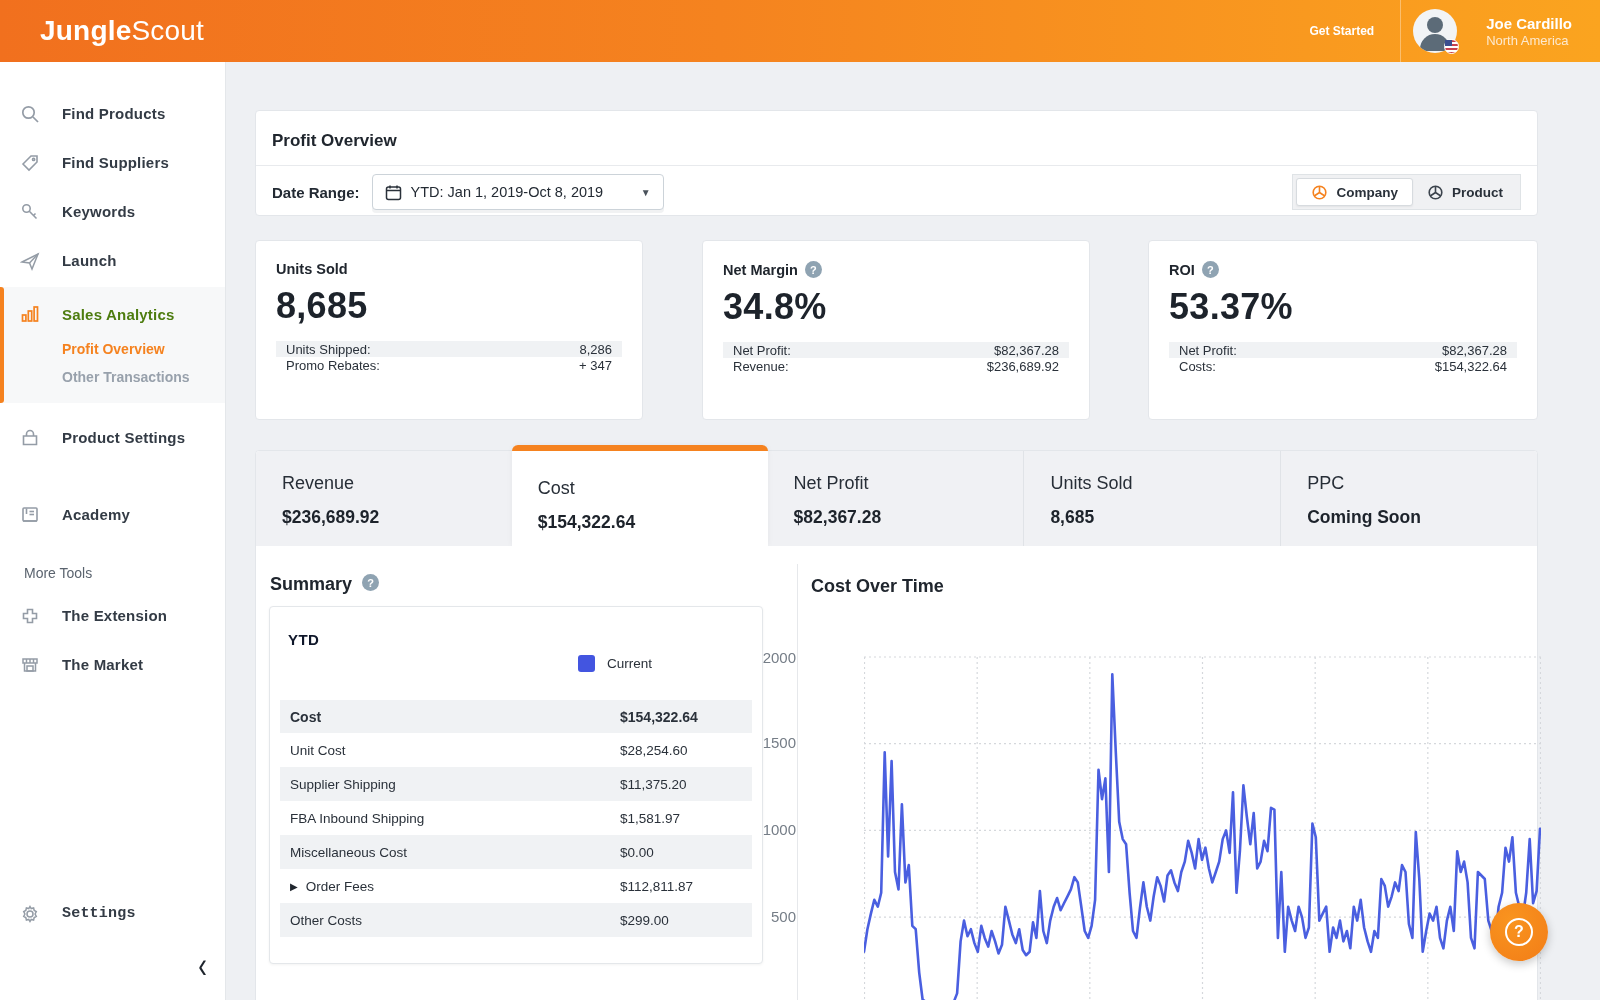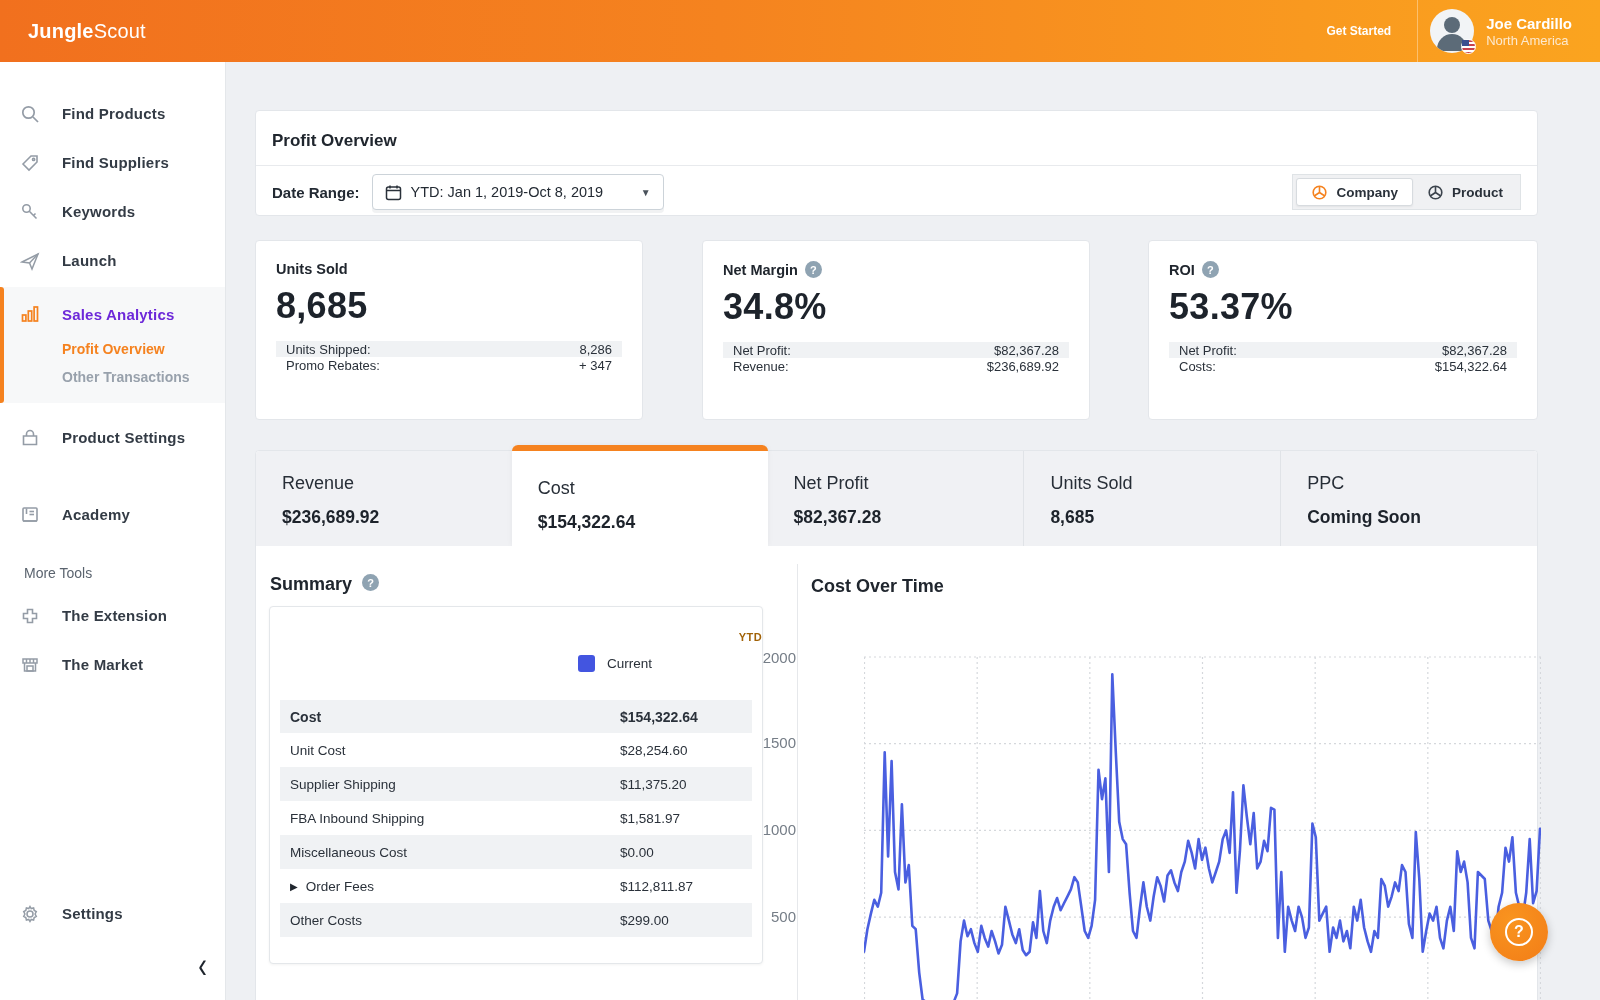--- a/index.html
+++ b/index.html
@@ -3,27 +3,27 @@
 <meta charset="utf-8">
 <style>
   * { margin:0; padding:0; box-sizing:border-box; }
   html,body { width:1600px; height:1000px; overflow:hidden;
     font-family:"Liberation Sans", sans-serif; background:#eef0f3; color:#232a33; }
 
   
   .topbar { position:absolute; top:0; left:0; width:1600px; height:62px;
     background:linear-gradient(90deg,#f1701e 0%,#f5831f 45%,#fba41f 100%);
     display:flex; align-items:center; z-index:50; }
-  .logo { margin-left:28px; font-size:20px; color:#fff; letter-spacing:.2px; cursor:pointer; }
+  .logo { margin-left:40px; font-size:28px; color:#fff; letter-spacing:.2px; cursor:pointer; }
   .logo b { font-weight:700; }
   .logo span.light { font-weight:300; }
   .topbar-right { margin-left:auto; display:flex; align-items:center; height:100%; }
   .get-started { color:#fff; font-weight:700; font-size:12px; padding:0 26px; cursor:pointer; }
   .topbar-divider { width:1px; height:62px; background:rgba(255,255,255,.35); }
-  .user-chip { display:flex; align-items:center; gap:12px; padding:0 28px 0 12px; cursor:pointer; }
+  .user-chip { display:flex; align-items:center; gap:29px; padding:0 28px 0 12px; cursor:pointer; }
   .avatar { position:relative; width:44px; height:44px; border-radius:50%; background:#f2f4f6;
     display:flex; align-items:flex-end; justify-content:center; overflow:visible; }
   .avatar .head { position:absolute; top:8px; left:14px; width:16px; height:16px; border-radius:50%; background:#5c6b78; }
   .avatar .body { position:absolute; bottom:2px; left:7px; width:30px; height:17px;
     border-radius:15px 15px 0 0; background:#5c6b78; }
   .avatar-mask { position:absolute; inset:0; border-radius:50%; overflow:hidden; }
   .flag { position:absolute; right:-2px; bottom:-1px; width:15px; height:15px; border-radius:50%;
     background:repeating-linear-gradient(180deg,#c7414d 0 2px,#fff 2px 4px); border:1px solid #fff; }
   .flag::after { content:""; position:absolute; left:0; top:0; width:7px; height:6px; background:#3c4f8f; }
   .user-text .name { color:#fff; font-weight:700; font-size:15px; }
@@ -33,29 +33,29 @@
   .sidebar { position:absolute; top:62px; left:0; bottom:0; width:226px; background:#fff;
     border-right:1px solid #e4e7ea; z-index:40; }
   .nav { padding-top:27px; }
   .nav-item { display:flex; align-items:center; gap:22px; height:49px; padding-left:20px;
     cursor:pointer; color:#333b45; }
   .nav-item .ic { width:20px; height:20px; color:#949ca6; display:flex; align-items:center; justify-content:center; }
   .nav-item .lbl { font-weight:700; font-size:15px; letter-spacing:.2px; }
   .nav-active-block { position:relative; background:#f7f8f9; padding:6px 0 12px 0; margin-top:2px; }
   .nav-active-block::before { content:""; position:absolute; left:0; top:0; bottom:0; width:4px;
     background:#f5821f; border-radius:0 3px 3px 0; }
-  .nav-active-block .nav-item { color:#6d28d9; height:42px; }
+  .nav-active-block .nav-item { color:#4d7c0f; height:42px; }
   .nav-active-block .nav-item .ic { color:#f5821f; }
   .subnav-item { padding-left:62px; height:28px; display:flex; align-items:center;
     font-size:14px; font-weight:600; cursor:pointer; }
   .subnav-item.orange { color:#f5821f; }
   .subnav-item.gray { color:#98a1ac; }
   .nav-gap { height:28px; }
   .section-label { padding:26px 0 10px 24px; font-size:14px; color:#5a636e; }
-  .settings-item { position:absolute; left:0; bottom:62px; width:100%; }
+  .settings-item { position:absolute; left:0; bottom:62px; width:100%;font-family:Liberation Mono, monospace; }
   .collapse-btn { position:absolute; right:18px; bottom:18px; font-size:26px; color:#1e242c;
     cursor:pointer; font-weight:400; transform:scaleY(1.4); }
 
   
   .main { position:absolute; top:62px; left:226px; right:0; bottom:0; background:#eef0f3; }
   .card { position:absolute; background:#fff; border:1px solid #e3e6ea; border-radius:4px; }
 
   
   .overview-card { left:29px; top:48px; width:1283px; height:106px; }
   .ov-title { padding:20px 0 14px 16px; font-size:17px; font-weight:700; color:#20262e; }
@@ -99,21 +99,21 @@
     background:#f5821f; border-radius:7px 7px 0 0; }
   .tab.active + .tab { border-left:none; }
 
   .bottom-content { position:relative; height:467px; background:#fff; border-radius:0 0 4px 4px; }
   .v-divider { position:absolute; left:541px; top:18px; bottom:0; width:1px; background:#e6e8eb; }
 
   .summary-title { position:absolute; left:14px; top:28px; display:flex; gap:10px;
     font-size:18px; font-weight:700; color:#20262e; }
   .summary-card { position:absolute; left:13px; top:60px; width:494px; height:358px;
     border:1px solid #e4e7ea; border-radius:4px; box-shadow:0 1px 3px rgba(0,0,0,.05); background:#fff; }
-  .ytd { padding:24px 0 0 18px; font-size:11px; font-weight:600; color:#a16207; letter-spacing:.4px;text-align:right; }
+  .ytd { padding:24px 0 0 18px; font-size:15px; font-weight:600; color:#0f172a; letter-spacing:.4px; }
   .legend { position:absolute; right:110px; top:48px; display:flex; align-items:center; gap:12px; }
   .legend .sq { width:17px; height:17px; border-radius:3px; }
   .legend .lt { font-size:13.5px; color:#2a313a; }
   .sum-table { position:absolute; left:10px; right:10px; top:93px; }
   .trow { display:flex; align-items:center; height:34px; padding:0 10px; font-size:13.5px; color:#2a313a; }
   .trow.alt { background:#f0f2f4; }
   .trow .rl { width:330px; display:flex; align-items:center; gap:8px; }
   .trow .rv { flex:1; }
   .trow.head { font-weight:700; font-size:14px; height:33px; }
   .tri { font-size:10px; color:#20262e; cursor:pointer; }

